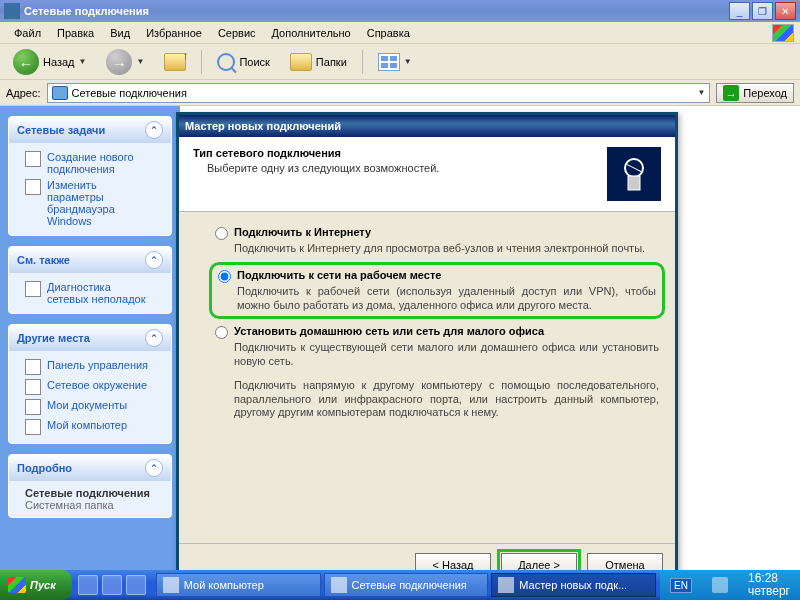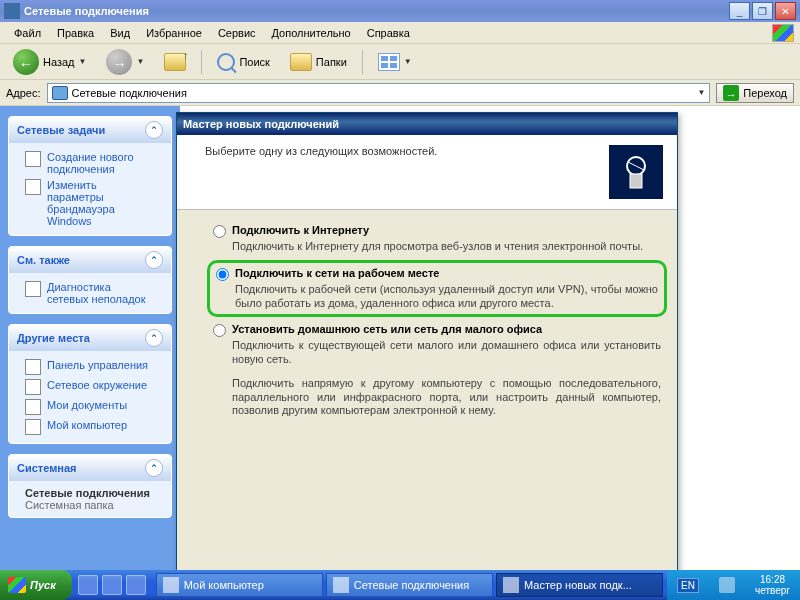--- a/index.html
+++ b/index.html
@@ -46,21 +46,21 @@
   .panel .pbody{padding:6px 16px;}
   .plnk{display:flex;gap:6px;align-items:flex-start;color:#215DC6;padding:2px 0;}
   .plnk .pico{width:16px;height:16px;flex-shrink:0;border:1px solid #888;background:#fff;}
   .chevron{width:18px;height:18px;border-radius:50%;background:#fff;border:1px solid #9fb9e0;color:#215DC6;display:flex;align-items:center;justify-content:center;font-size:9px;}
   .ptitle{font-weight:bold;color:#333;}
   .psub{color:#6b6b6b;}
 
   .mainarea{flex:1;background:#fff;}
 
   
-  .wizard{position:absolute;left:176px;top:112px;width:502px;height:476px;background:#ECE9D8;border:1px solid #0c4a6e;box-shadow:2px 2px 6px rgba(0,0,0,.3);display:flex;flex-direction:column;}
+  .wizard{position:absolute;left:176px;top:112px;width:502px;height:476px;background:#ECE9D8;border:3px solid #0c4a6e;box-shadow:2px 2px 6px rgba(0,0,0,.3);display:flex;flex-direction:column;}
   .wizard .wtitle{height:22px;background:linear-gradient(180deg,#0A246A,#3B6EA5 40%,#0A246A);color:#fff;display:flex;align-items:center;padding:0 6px;font-weight:bold;}
   .whdr{background:#fff;border-bottom:1px solid #bbb;padding:10px 14px;display:flex;}
   .whdr .txt{flex:1;}
   .whdr .t1{font-weight:bold;padding-bottom:3px;}
   .whdr .t2{color:#333;padding-left:14px;}
   .whdr .himg{width:54px;height:54px;background:#001a4d;display:flex;align-items:center;justify-content:center;}
   .whdr .himg svg{width:40px;height:40px;}
 
   .wbody{flex:1;padding:14px 16px 4px 36px;background:#ECE9D8;overflow:hidden;}
   .opt{margin-bottom:10px;}
@@ -80,21 +80,21 @@
   .winflag{width:18px;height:16px;background:linear-gradient(135deg,#f33 0 25%,#3c3 25% 50%,#36f 50% 75%,#fc0 75% 100%);border-radius:2px;}
   .ql{display:flex;gap:4px;padding:0 6px;}
   .qli{width:20px;height:20px;background:rgba(255,255,255,.25);border:1px solid rgba(255,255,255,.4);border-radius:2px;}
   .tasks{flex:1;display:flex;gap:3px;padding:0 4px;}
   .taskbtn{flex:1;max-width:170px;height:24px;background:linear-gradient(180deg,#5b94e6,#3b74d2);border:1px solid #2152b8;color:#fff;display:flex;align-items:center;gap:5px;padding:0 6px;overflow:hidden;white-space:nowrap;}
   .taskbtn.active{background:linear-gradient(180deg,#1c4fb0,#154094);border:1px solid #0d2f70;}
   .taskbtn .ti{width:16px;height:16px;background:rgba(255,255,255,.6);flex-shrink:0;}
   .tray{display:flex;align-items:center;gap:20px;padding:0 10px;background:linear-gradient(180deg,#1E9BDE,#0E7BC8);height:30px;color:#fff;}
   .trayico{width:16px;height:16px;background:rgba(255,255,255,.45);border-radius:2px;}
   .lang{background:#1159b7;border:1px solid #6fa0e0;padding:1px 3px;font-size:10px;}
-  .clock{text-align:center;font-size:10px;line-height:1.1;}
+  .clock{text-align:left;font-size:12px;line-height:1.1;}
 </style>
 </head>
 <body>
 
 <div class="titlebar">
   <span class="icon"></span>
   <span class="title">Сетевые подключения</span>
   <div class="winbtn">
       <span>_</span>
     </div>
@@ -219,39 +219,40 @@
           </div>
         <div class="plnk">
             <span class="pico"></span>
             <span>Мой компьютер</span>
           </div>
       </div>
     </div>
 
     <div class="panel">
       <div class="phdr">
-        <span>Системная</span>
+        <span>Подробно</span>
         <span class="chevron">⌃</span>
       </div>
       <div class="pbody">
         <div class="ptitle">Сетевые подключения</div>
         <div class="psub">Системная папка</div>
       </div>
     </div>
 
   </div>
   <div class="mainarea"></div>
 </div>
 
 <div class="wizard">
   <div class="wtitle">
     <span>Мастер новых подключений</span>
   </div>
   <div class="whdr">
     <div class="txt">
+      <div class="t1">Тип сетевого подключения</div>
       <div class="t2">Выберите одну из следующих возможностей.</div>
     </div>
     <div class="himg">
       <svg viewBox="0 0 40 40">
           <circle cx="20" cy="14" r="9" fill="none" stroke="#fff" stroke-width="2"></circle>
           <rect x="14" y="22" width="12" height="14" fill="#ccc" stroke="#fff"></rect>
           <line x1="12" y1="10" x2="28" y2="18" stroke="#fff" stroke-width="1"></line>
         </svg>
     </div>
   </div>
@@ -277,23 +278,28 @@
 
     <div class="opt">
       <div class="optrow">
           <input type="radio" name="w" style="">
           <span class="optlabel">Установить домашнюю сеть или сеть для малого офиса</span>
         </div>
       <div class="optdesc">Подключить к существующей сети малого или домашнего офиса или установить новую сеть.</div>
     </div>
 
     <div class="opt">
-      <div class="optdesc">Подключить напрямую к другому компьютеру с помощью последовательного, параллельного или инфракрасного порта, или настроить данный компьютер, позволив другим компьютерам электронной к нему.</div>
-    </div>
-
+      <div class="optdesc">Подключить напрямую к другому компьютеру с помощью последовательного, параллельного или инфракрасного порта, или настроить данный компьютер, другому другим компьютерам подключаться к нему.</div>
+    </div>
+
+  </div>
+  <div class="wbtns">
+    <div class="btn">&lt; Назад</div>
+    <div class="btn hl">Далее &gt;</div>
+    <div class="btn">Отмена</div>
   </div>
 </div>
 
 <div class="taskbar">
   <div class="startbtn">
     <div class="winflag"></div>
     <span>Пуск</span>
   </div>
   <div class="ql">
     <div class="qli"></div>

